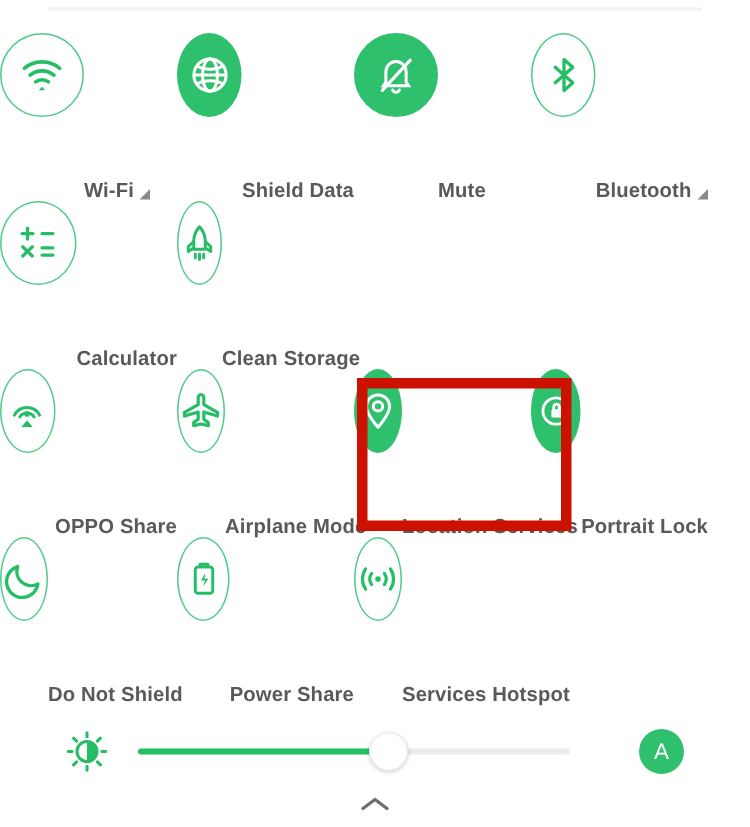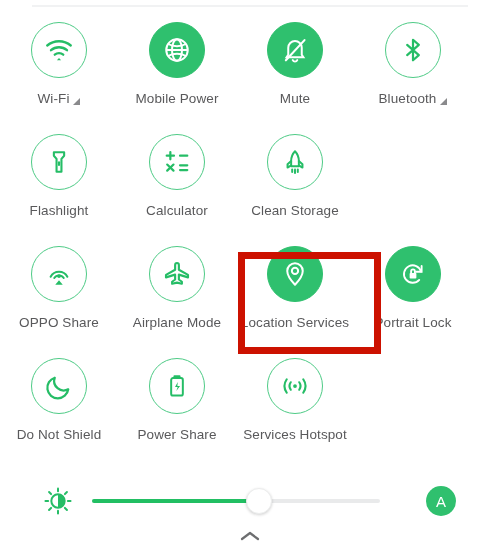--- a/index.html
+++ b/index.html
@@ -32,23 +32,23 @@
     left: 0;
     width: 500px;
   }
   .tile-row {
     display: flex;
     height: 112px;
   }
   .tile {
     width: 118px;
     display: flex;
-    flex-direction: column;
-    align-items: center;
+    flex-direction: row;
     position: relative;
+    font-weight: bold;
   }
   .tile-circle {
     width: 56px;
     height: 56px;
     border-radius: 50%;
     display: flex;
     align-items: center;
     justify-content: center;
     box-sizing: border-box;
   }
@@ -199,21 +199,21 @@
       <div class="tile-circle on">
         <svg width="30" height="30" viewBox="0 0 24 24" fill="none" stroke="#ffffff" stroke-width="1.6">
           <circle cx="12" cy="12" r="8.6"></circle>
           <ellipse cx="12" cy="12" rx="4" ry="8.6"></ellipse>
           <line x1="3.4" y1="12" x2="20.6" y2="12"></line>
           <path d="M5 7.2c1.9 1.1 4.3 1.7 7 1.7s5.1-.6 7-1.7"></path>
           <path d="M5 16.8c1.9-1.1 4.3-1.7 7-1.7s5.1 .6 7 1.7"></path>
         </svg>
       </div>
       <div class="tile-label">
-        <span>Mobile Power</span>
+        <span>Shield Data</span>
       </div>
     </div>
 
     <div class="tile">
       <div class="tile-circle on">
         <svg width="30" height="30" viewBox="0 0 24 24" fill="none" stroke="#ffffff" stroke-width="1.6" stroke-linecap="round">
           <path d="M17.4 15.8V10.2a5.4 5.4 0 0 0-5.4-5.4 5.4 5.4 0 0 0-5.4 5.4v5.6l-1.3 1.9h13.4z"></path>
           <path d="M10.2 20.1a2 2 0 0 0 3.6 0"></path>
           <line x1="4.7" y1="20.2" x2="19.6" y2="4.1" stroke-width="1.7"></line>
         </svg>
@@ -232,31 +232,20 @@
       <div class="tile-label">
         <span>Bluetooth</span>
         <span class="expand-tri"></span>
       </div>
     </div>
 
   </div>
 
   <div class="tile-row">
 
-    <div class="tile">
-      <div class="tile-circle off">
-        <svg width="28" height="28" viewBox="0 0 24 24" fill="none" stroke="#25bd66" stroke-width="1.8" stroke-linejoin="round">
-          <path d="M7.6 3.6h8.8v3.1l-2.3 2.6v11.1h-4.2V9.3L7.6 6.7z"></path>
-          <line x1="12" y1="12.3" x2="12" y2="14.6" stroke-linecap="round"></line>
-        </svg>
-      </div>
-      <div class="tile-label">
-        <span>Flashlight</span>
-      </div>
-    </div>
 
     <div class="tile">
       <div class="tile-circle off">
         <svg width="28" height="28" viewBox="0 0 24 24" fill="none" stroke="#25bd66" stroke-width="1.9" stroke-linecap="round">
           <line x1="3.2" y1="6.6" x2="9.4" y2="6.6"></line>
           <line x1="6.3" y1="3.5" x2="6.3" y2="9.7"></line>
           <line x1="14.6" y1="6.6" x2="20.8" y2="6.6"></line>
           <line x1="3.6" y1="14.2" x2="9" y2="19.4"></line>
           <line x1="9" y1="14.2" x2="3.6" y2="19.4"></line>
           <line x1="14.6" y1="14.8" x2="20.8" y2="14.8"></line>

